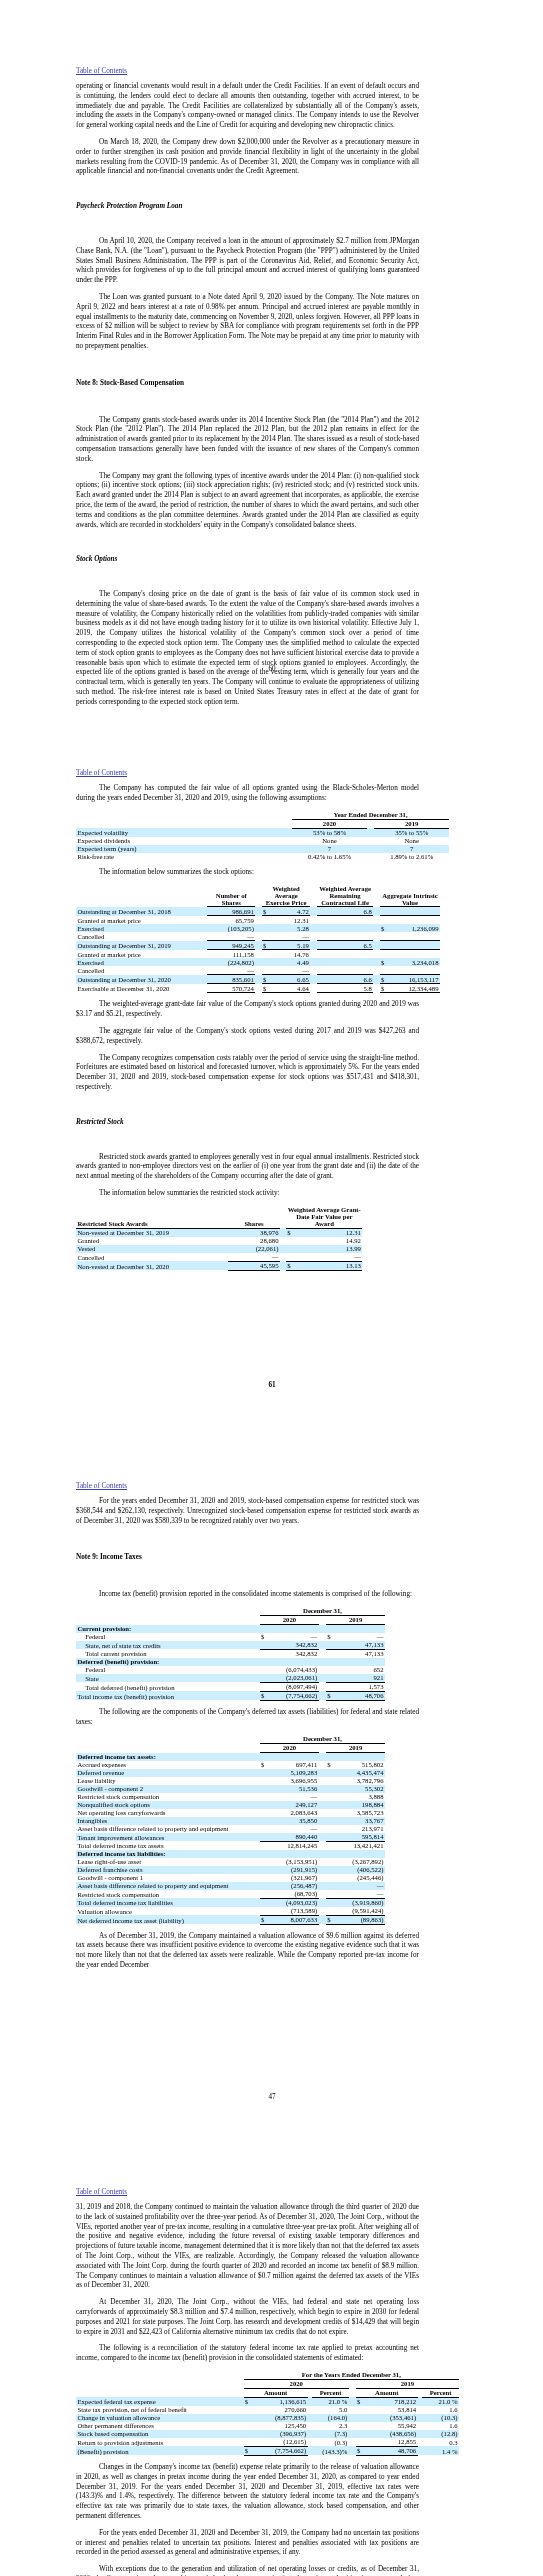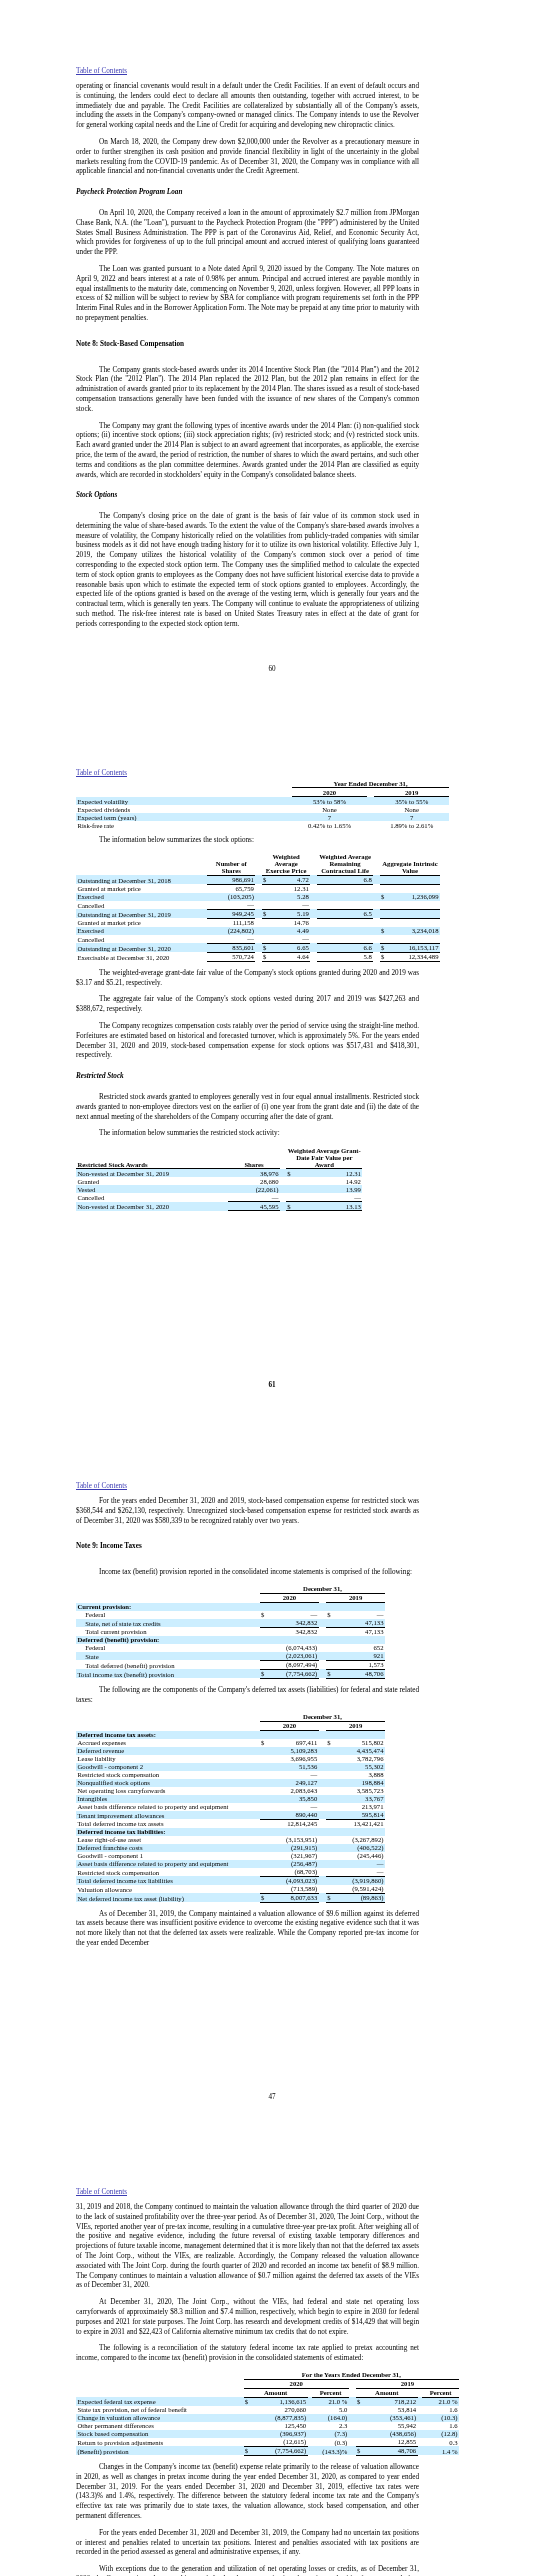--- a/index.html
+++ b/index.html
@@ -5,22 +5,22 @@
   html,body{margin:0;padding:0;background:#ffffff;}
   body{width:544px;height:2813px;position:relative;font-family:"Liberation Serif","DejaVu Serif",serif;color:#000;}
   .sheet{position:absolute;left:0;width:460px;height:703px;box-sizing:border-box;padding-left:76px;padding-right:41px;}
   #sheet1{top:0;padding-top:66px;}
   #sheet2{top:703px;padding-top:65px;}
   #sheet3{top:1406px;padding-top:75px;}
   #sheet4{top:2110px;padding-top:77px;}
   a.toc{color:#3b3bb3;text-decoration:underline;font-size:7.2px;}
   p{font-size:7.2px;line-height:9.8px;text-align:justify;text-indent:23px;margin:7px 0;}
   p.cont{text-indent:0;}
-  h3{font-size:7.2px;line-height:9.8px;font-weight:bold;margin:16px 0;text-align:left;}
-  h4{font-size:7.2px;line-height:9.8px;font-weight:bold;font-style:italic;margin:11px 0;text-align:left;}
+  h3{font-size:7.2px;line-height:9.8px;font-weight:bold;margin:27px 0;text-align:left;}
+  h4{font-size:7.2px;line-height:9.8px;font-weight:bold;font-style:italic;margin:25px 0;text-align:left;}
   .pagenum{position:absolute;left:0;width:544px;text-align:center;font-size:7.2px;margin-top:40px;}
   #sheet1 .pagenum{top:625px;}
   #sheet2 .pagenum{top:638px;font-weight:bold;}
   #sheet3 .pagenum{top:647px;}
   table{border-collapse:collapse;font-size:6.7px;margin:2.1px 0 5.2px 0;table-layout:fixed;}
   td{padding:0.5px 1.5px;vertical-align:bottom;white-space:nowrap;overflow:hidden;}
   td.l{text-align:left;white-space:normal;}
   td.li{text-align:left;white-space:normal;padding-left:9.3px;}
   td.b{font-weight:bold;}
   td.c{text-align:center;white-space:normal;}
@@ -44,20 +44,21 @@
   <h3>Note 8: Stock-Based Compensation</h3>
   <p>The Company grants stock-based awards under its 2014 Incentive Stock Plan (the "2014 Plan") and the 2012 Stock Plan (the "2012 Plan"). The 2014 Plan replaced the 2012 Plan, but the 2012 plan remains in effect for the administration of awards granted prior to its replacement by the 2014 Plan. The shares issued as a result of stock-based compensation transactions generally have been funded with the issuance of new shares of the Company's common stock.</p>
   <p>The Company may grant the following types of incentive awards under the 2014 Plan: (i) non-qualified stock options; (ii) incentive stock options; (iii) stock appreciation rights; (iv) restricted stock; and (v) restricted stock units. Each award granted under the 2014 Plan is subject to an award agreement that incorporates, as applicable, the exercise price, the term of the award, the period of restriction, the number of shares to which the award pertains, and such other terms and conditions as the plan committee determines. Awards granted under the 2014 Plan are classified as equity awards, which are recorded in stockholders' equity in the Company's consolidated balance sheets.</p>
   <h4>Stock Options</h4>
   <p>The Company's closing price on the date of grant is the basis of fair value of its common stock used in determining the value of share-based awards. To the extent the value of the Company's share-based awards involves a measure of volatility, the Company historically relied on the volatilities from publicly-traded companies with similar business models as it did not have enough trading history for it to utilize its own historical volatility. Effective July 1, 2019, the Company utilizes the historical volatility of the Company's common stock over a period of time corresponding to the expected stock option term. The Company uses the simplified method to calculate the expected term of stock option grants to employees as the Company does not have sufficient historical exercise data to provide a reasonable basis upon which to estimate the expected term of stock options granted to employees. Accordingly, the expected life of the options granted is based on the average of the vesting term, which is generally four years and the contractual term, which is generally ten years. The Company will continue to evaluate the appropriateness of utilizing such method. The risk-free interest rate is based on United States Treasury rates in effect at the date of grant for periods corresponding to the expected stock option term.</p>
   <div class="pagenum">60</div>
 </div>
 
 <div class="sheet" id="sheet2">
   <a class="toc" href="#">Table of Contents</a>
+  <p>The Company has computed the fair value of all options granted using the Black-Scholes-Merton model during the years ended December 31, 2020 and 2019, using the following assumptions:</p>
   <table style="width:373px;">
     <colgroup>
         <col style="width:216px">
         <col style="width:75px">
         <col style="width:7.2px">
         <col style="width:75px">
       </colgroup>
     <tbody>
         <tr>
           <td class="l"></td>

